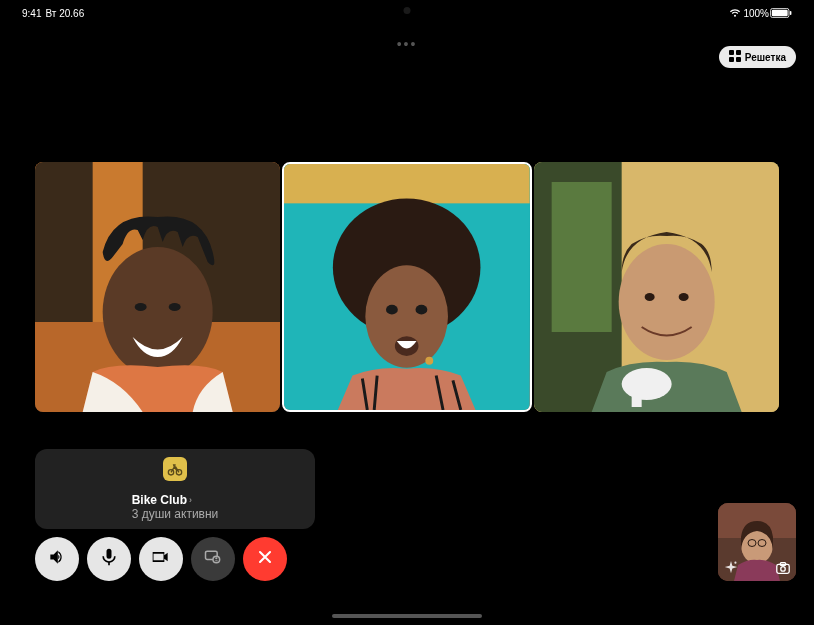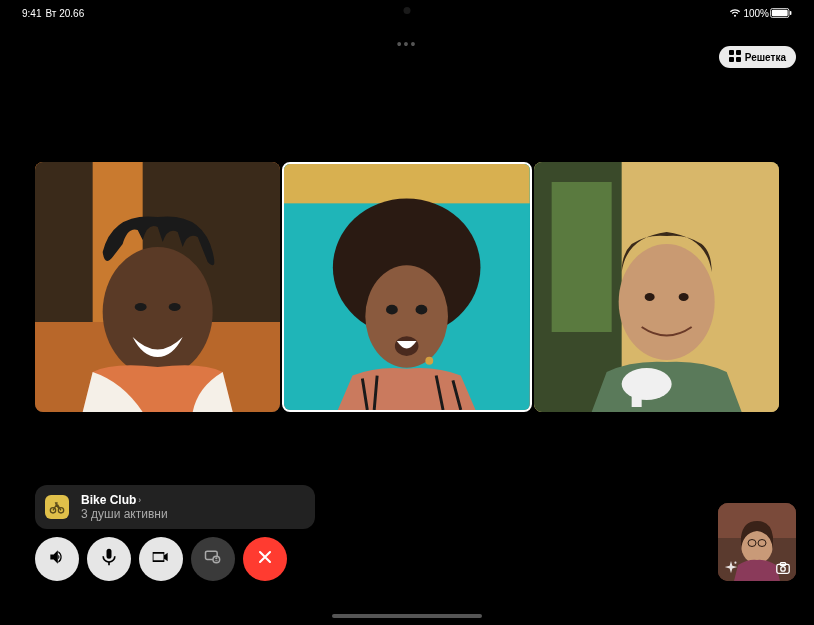--- a/index.html
+++ b/index.html
@@ -169,20 +169,21 @@
       width: 280px;
     }
     .call-info {
       background: rgba(40,40,40,0.85);
       border-radius: 12px;
       padding: 8px 10px;
       display: flex;
       align-items: center;
       gap: 12px;
       margin-bottom: 8px;
+      flex-direction: column;
     }
     .call-avatar {
       width: 24px;
       height: 24px;
       border-radius: 6px;
       background: #e0c04a;
       display: flex;
       align-items: center;
       justify-content: center;
       flex-shrink: 0;

